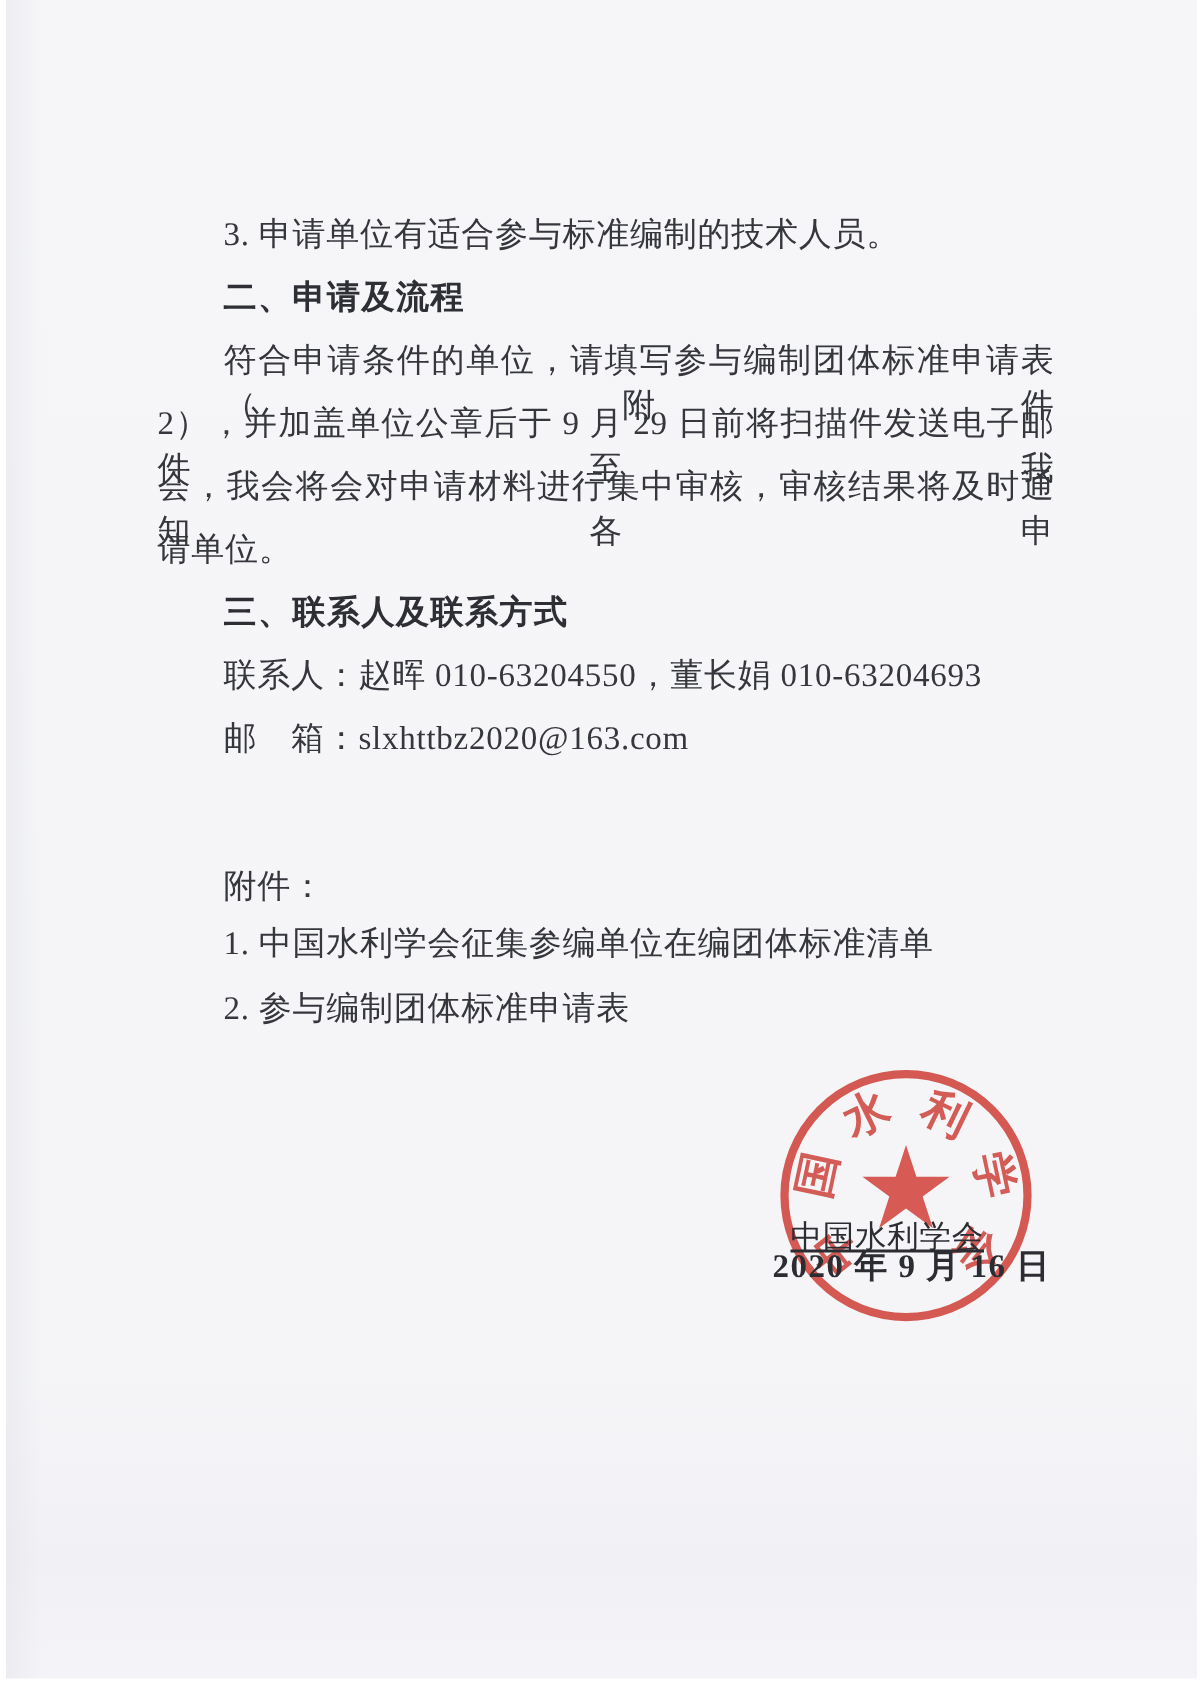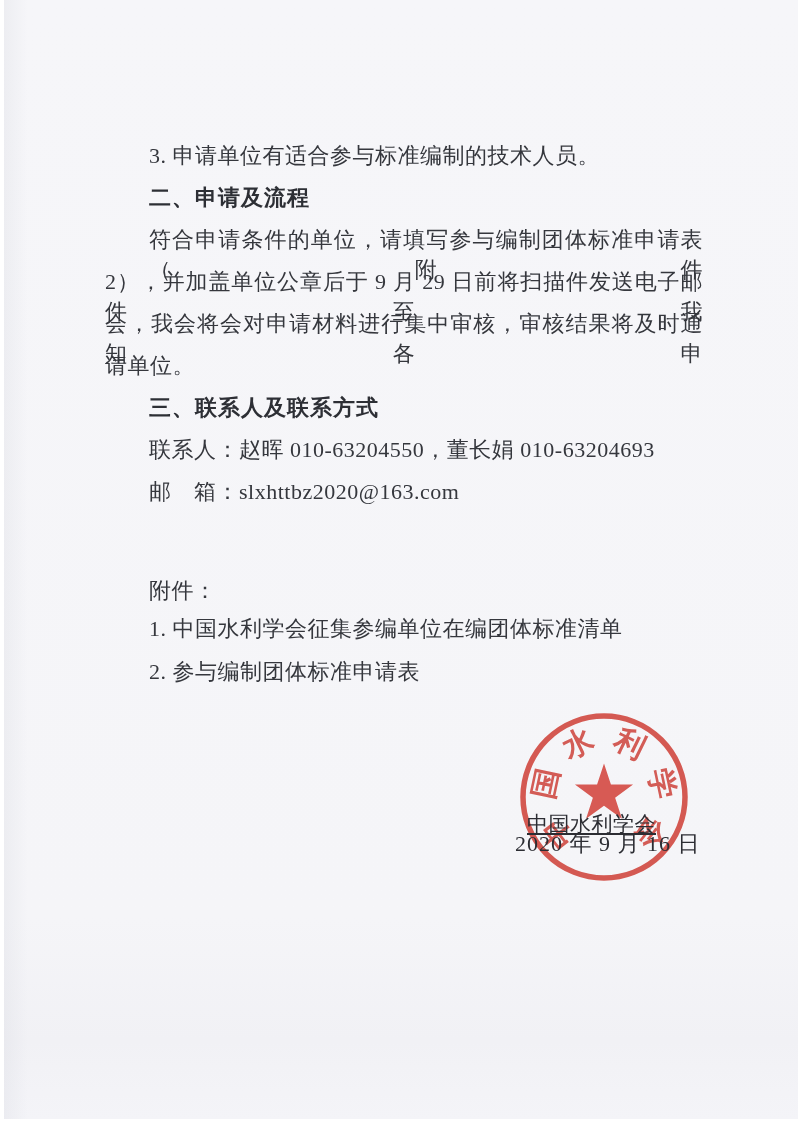--- a/index.html
+++ b/index.html
@@ -68,20 +68,21 @@
     text-decoration: underline;
   }
   .sig-date {
     position: absolute;
     left: 511px; top: 829px;
     font-size: 22px;
     letter-spacing: 1px;
     color: #2c2d33;
     white-space: pre;
     z-index: 3;
+    font-weight: bold;
   }
 </style>
 </head>
 <body>
 
 <div class="scan-page">
 
   <div class="doc-line indent" style="top:141px">3. 申请单位有适合参与标准编制的技术人员。</div>
 
   <div class="doc-line indent heading" style="top:183px">二、申请及流程</div>

